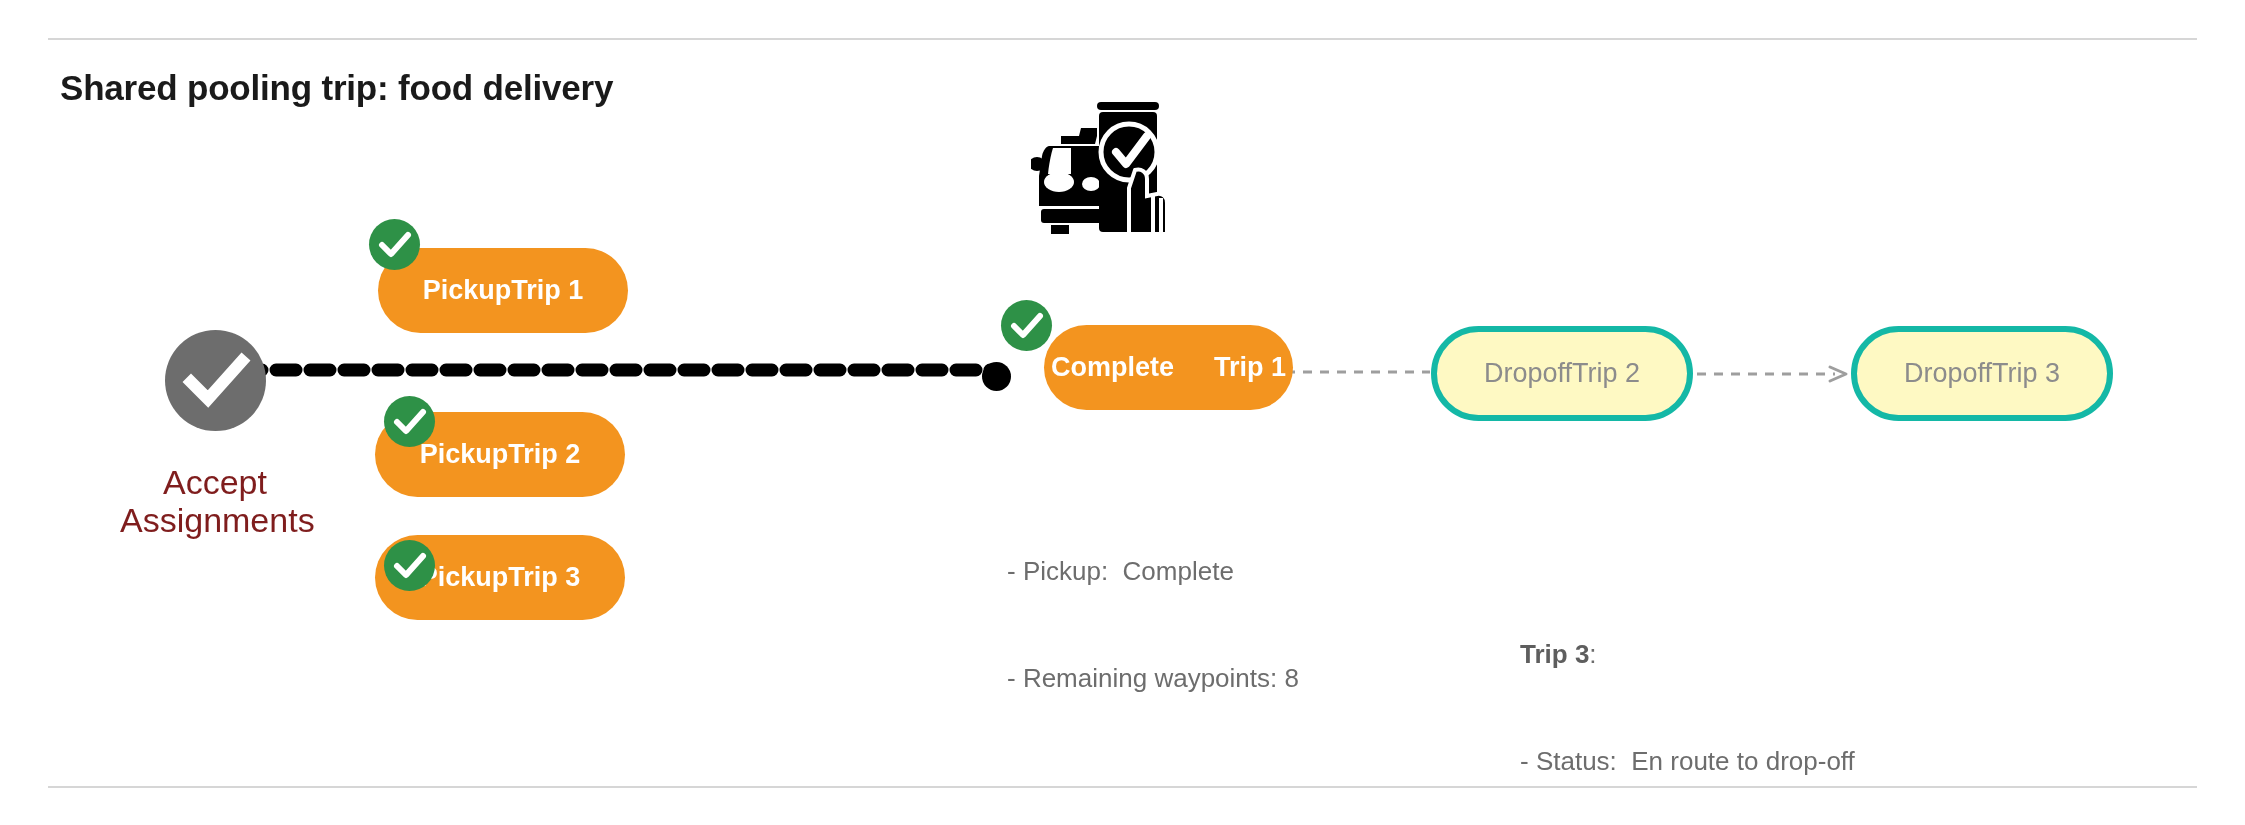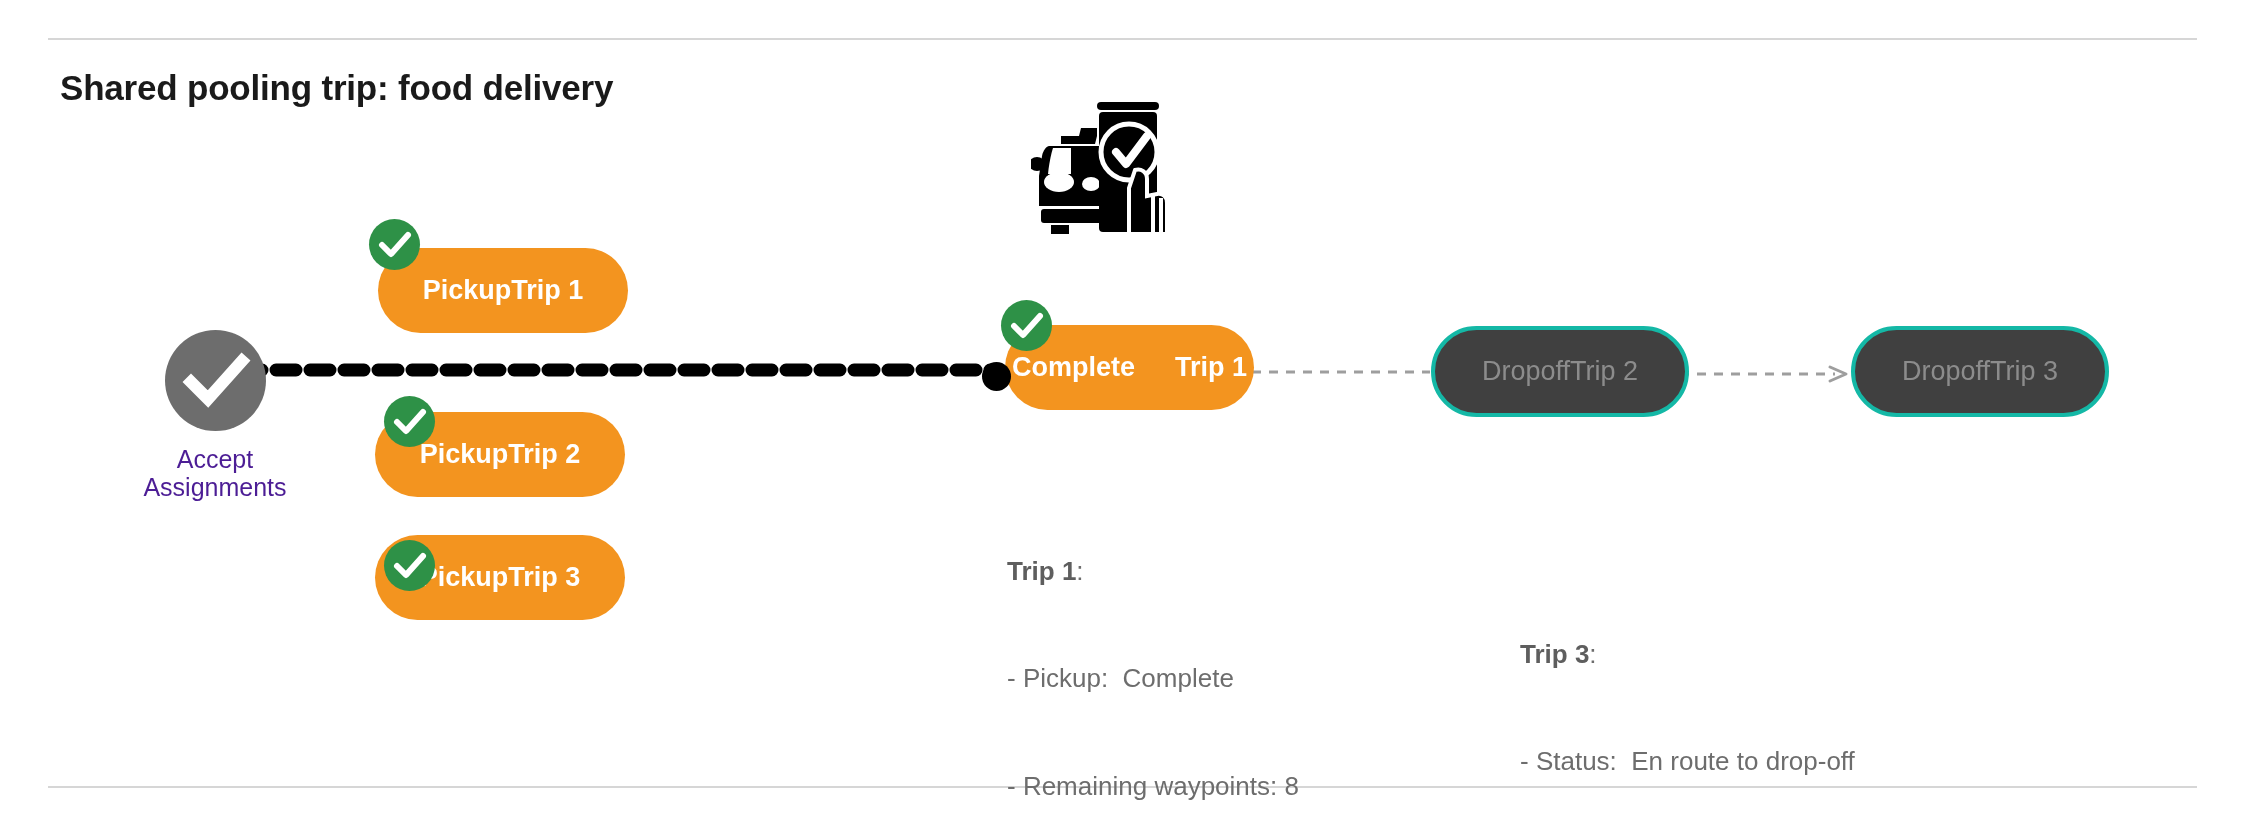--- a/index.html
+++ b/index.html
@@ -56,57 +56,57 @@
     border-radius: 50%;
     background: #6d6d6d;
     margin: 0 auto;
     position: relative;
   }
   .accept-circle svg {
     position: absolute;
     left: 0; top: 0;
   }
   .accept-label {
-    margin-top: 14px;
-    font-size: 25px;
+    margin-top: 32px;
+    font-size: 34px;
     line-height: 1.12;
-    color: #4c1d95;
+    color: #7f1d1d;
   }
 
   
   .pill {
     position: absolute;
     border-radius: 60px;
     display: flex;
     flex-direction: row;
     align-items: center;
     justify-content: center;
     text-align: center;
   }
   .pill.filled {
     background: #F3941F;
     color: #ffffff;
   }
   .pill.outlined {
-    background: #404040;
-    border: 4px solid #14b8a6;
+    background: #fef9c3;
+    border: 6px solid #14b8a6;
     color: #8c8c8c;
   }
   .pill-line {
     font-size: 27px;
     line-height: 1.22;
     font-weight: 500;
     white-space: nowrap;
   }
   .pill.filled .pill-line { font-weight: 600; }
 
   .pill-p1 { left: 378px; top: 248px; width: 250px; height: 85px; }
   .pill-p2 { left: 375px; top: 412px; width: 250px; height: 85px; }
   .pill-p3 { left: 375px; top: 535px; width: 250px; height: 85px; }
-  .pill-complete { left: 1005px; top: 325px; width: 249px; height: 85px; gap: 40px; }
+  .pill-complete { left: 1044px; top: 325px; width: 249px; height: 85px; gap: 40px; }
   .pill-d2 { left: 1431px; top: 326px; width: 250px; height: 83px; }
   .pill-d3 { left: 1851px; top: 326px; width: 250px; height: 83px; }
 
   
   .badge {
     position: absolute;
     width: 51px;
     height: 51px;
     border-radius: 50%;
     background: #2E9147;
@@ -276,21 +276,20 @@
     <div class="pill-line">Dropoff</div>
     <div class="pill-line">Trip 2</div>
   </div>
 
   <div class="pill outlined pill-d3">
     <div class="pill-line">Dropoff</div>
     <div class="pill-line">Trip 3</div>
   </div>
 
   <div class="info-block info-trip12">
-    <div><span class="hd">Trip 1</span><span>:</span></div>
     <div>- Pickup:  Complete</div>
     <div>- Remaining waypoints: 8</div>
     
     
     
   </div>
 
   <div class="info-block info-trip3">
     <div><span class="hd">Trip 3</span><span>:</span></div>
     <div>- Status:  En route to drop-off</div>

